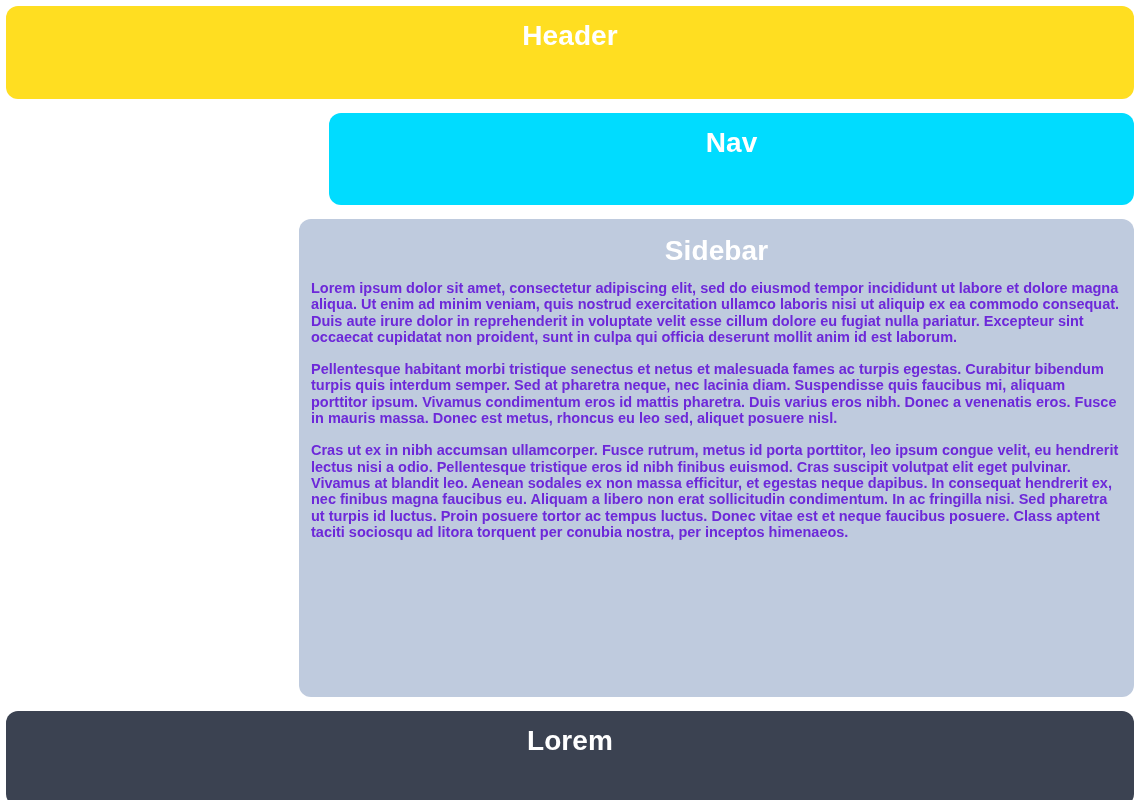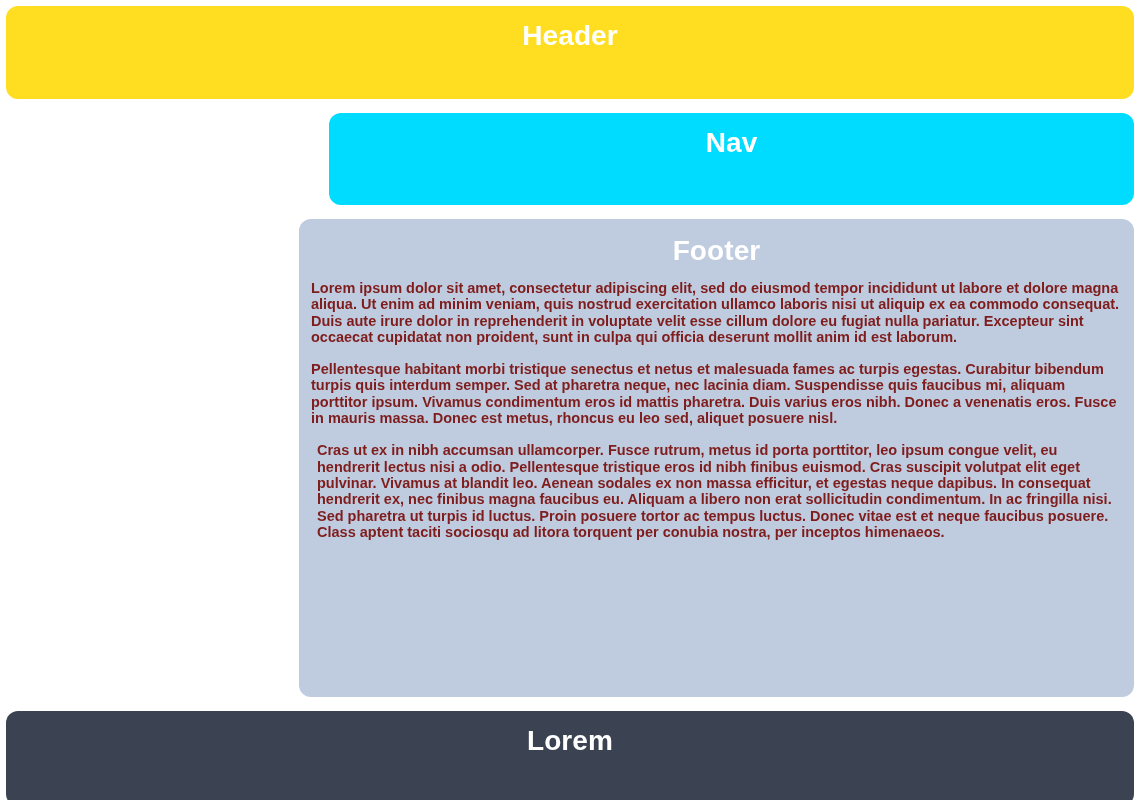--- a/index.html
+++ b/index.html
@@ -74,47 +74,46 @@
 
   .area-article .block-title {
     padding-top: 14px;
   }
 
   .article-body {
     margin-top: 12px;
   }
   .article-body p {
     margin: 0 0 16px 0;
-    color: #7f1d1d;
+    color: #6d28d9;
     font-size: 14.5px;
     font-weight: bold;
     line-height: 16.3px;
     text-align: left;
   }
   .article-body p:last-child {
     margin-bottom: 0;
-    margin-left: 6px;
   }
 </style>
 </head>
 <body>
 
 <div id="layout">
 
   <header class="block area-header">
     <h1 class="block-title">Header</h1>
   </header>
 
 
   <nav class="block area-nav">
     <h1 class="block-title">Nav</h1>
   </nav>
 
   <article class="block area-article">
-    <h1 class="block-title">Footer</h1>
+    <h1 class="block-title">Sidebar</h1>
     <div class="article-body">
       <p>Lorem ipsum dolor sit amet, consectetur adipiscing elit, sed do eiusmod tempor incididunt ut labore et dolore magna aliqua. Ut enim ad minim veniam, quis nostrud exercitation ullamco laboris nisi ut aliquip ex ea commodo consequat. Duis aute irure dolor in reprehenderit in voluptate velit esse cillum dolore eu fugiat nulla pariatur. Excepteur sint occaecat cupidatat non proident, sunt in culpa qui officia deserunt mollit anim id est laborum.</p>
       <p>Pellentesque habitant morbi tristique senectus et netus et malesuada fames ac turpis egestas. Curabitur bibendum turpis quis interdum semper. Sed at pharetra neque, nec lacinia diam. Suspendisse quis faucibus mi, aliquam porttitor ipsum. Vivamus condimentum eros id mattis pharetra. Duis varius eros nibh. Donec a venenatis eros. Fusce in mauris massa. Donec est metus, rhoncus eu leo sed, aliquet posuere nisl.</p>
       <p>Cras ut ex in nibh accumsan ullamcorper. Fusce rutrum, metus id porta porttitor, leo ipsum congue velit, eu hendrerit lectus nisi a odio. Pellentesque tristique eros id nibh finibus euismod. Cras suscipit volutpat elit eget pulvinar. Vivamus at blandit leo. Aenean sodales ex non massa efficitur, et egestas neque dapibus. In consequat hendrerit ex, nec finibus magna faucibus eu. Aliquam a libero non erat sollicitudin condimentum. In ac fringilla nisi. Sed pharetra ut turpis id luctus. Proin posuere tortor ac tempus luctus. Donec vitae est et neque faucibus posuere. Class aptent taciti sociosqu ad litora torquent per conubia nostra, per inceptos himenaeos.</p>
     </div>
   </article>
 
   <footer class="block area-footer">
     <h1 class="block-title">Lorem</h1>
   </footer>

